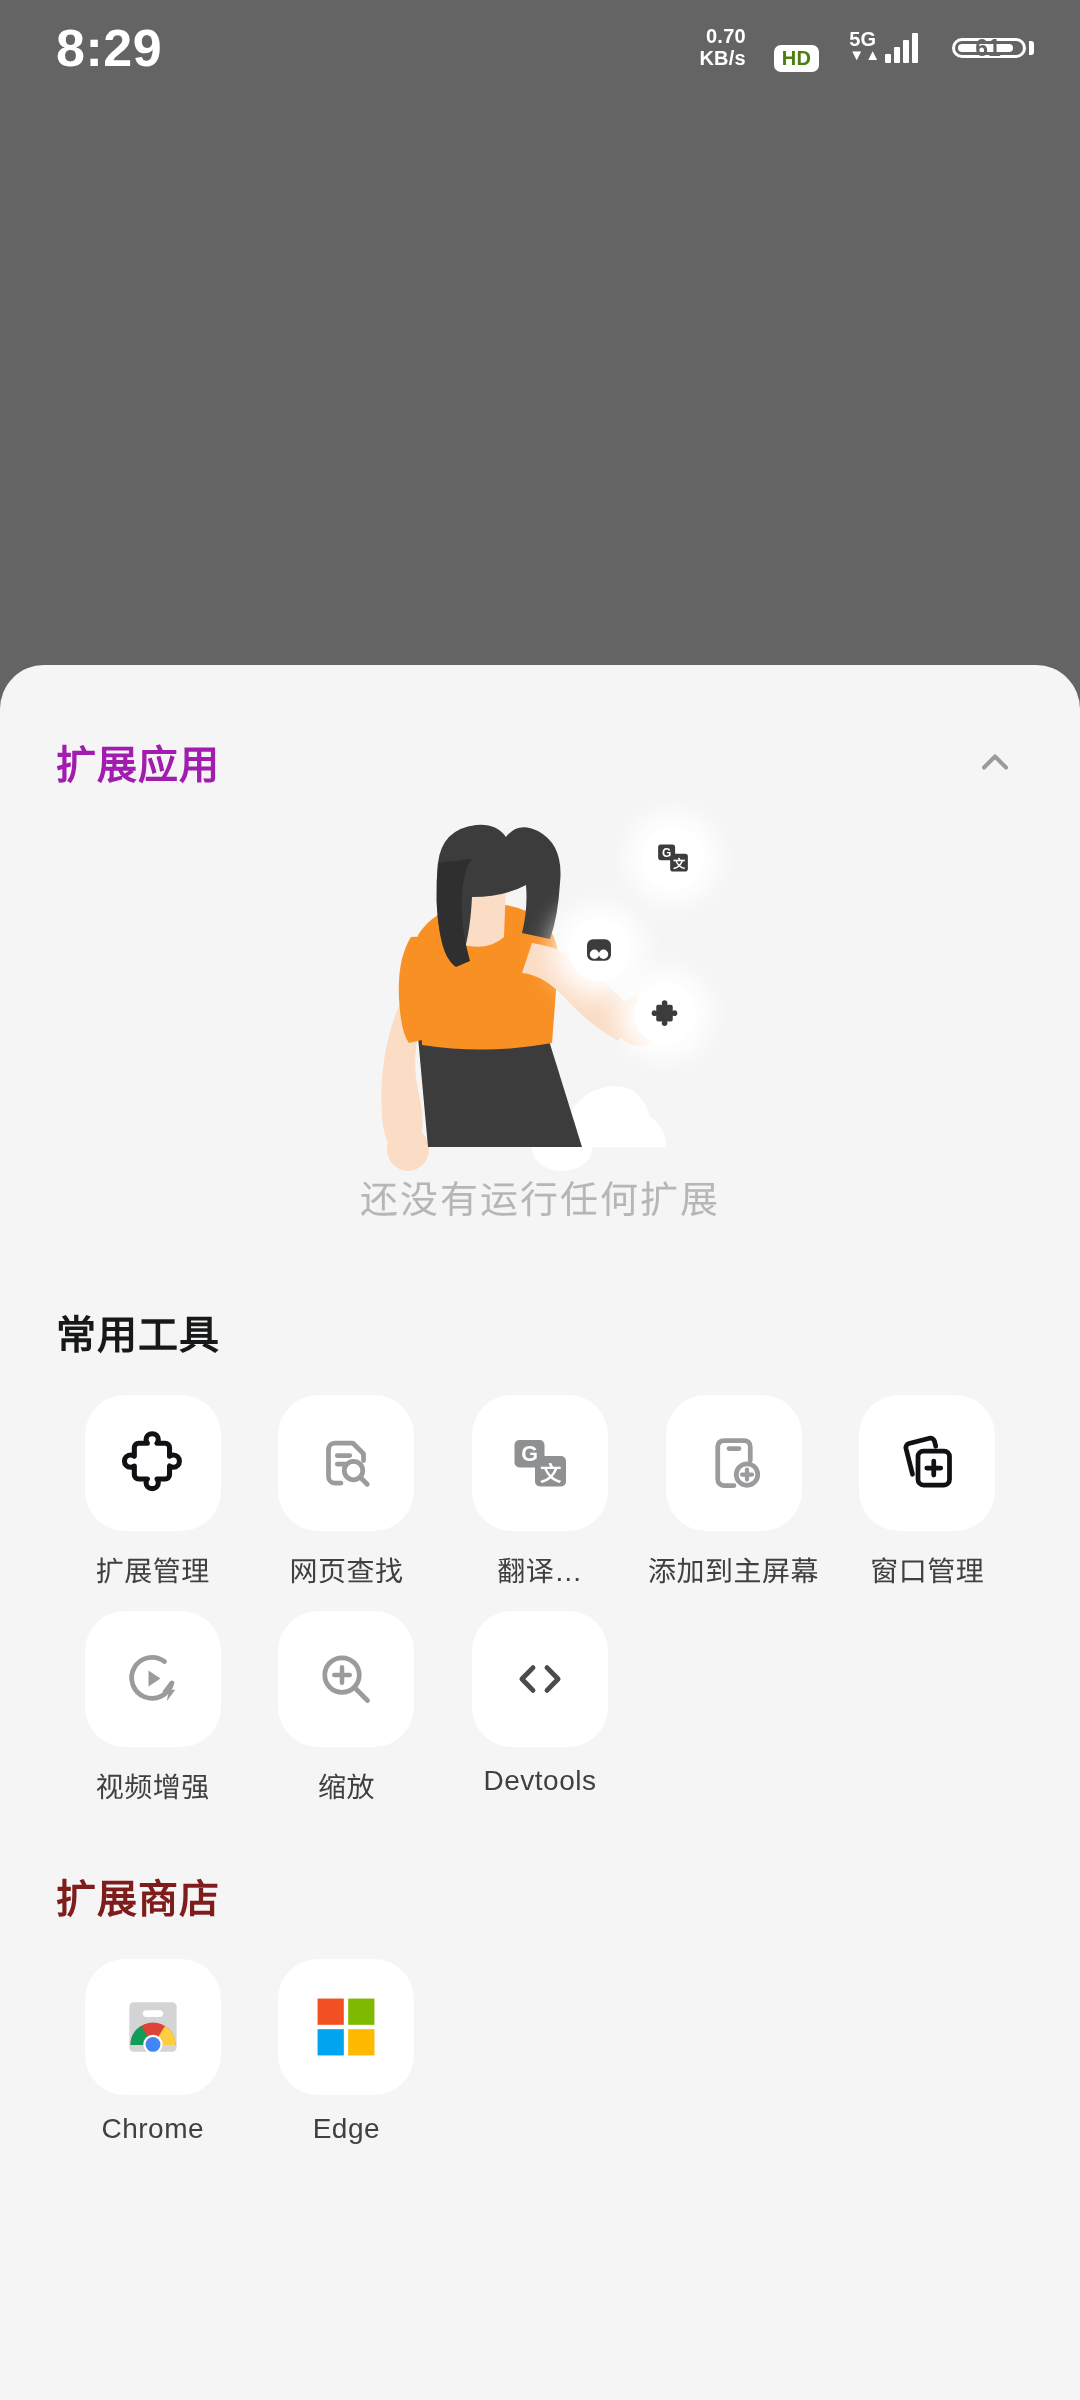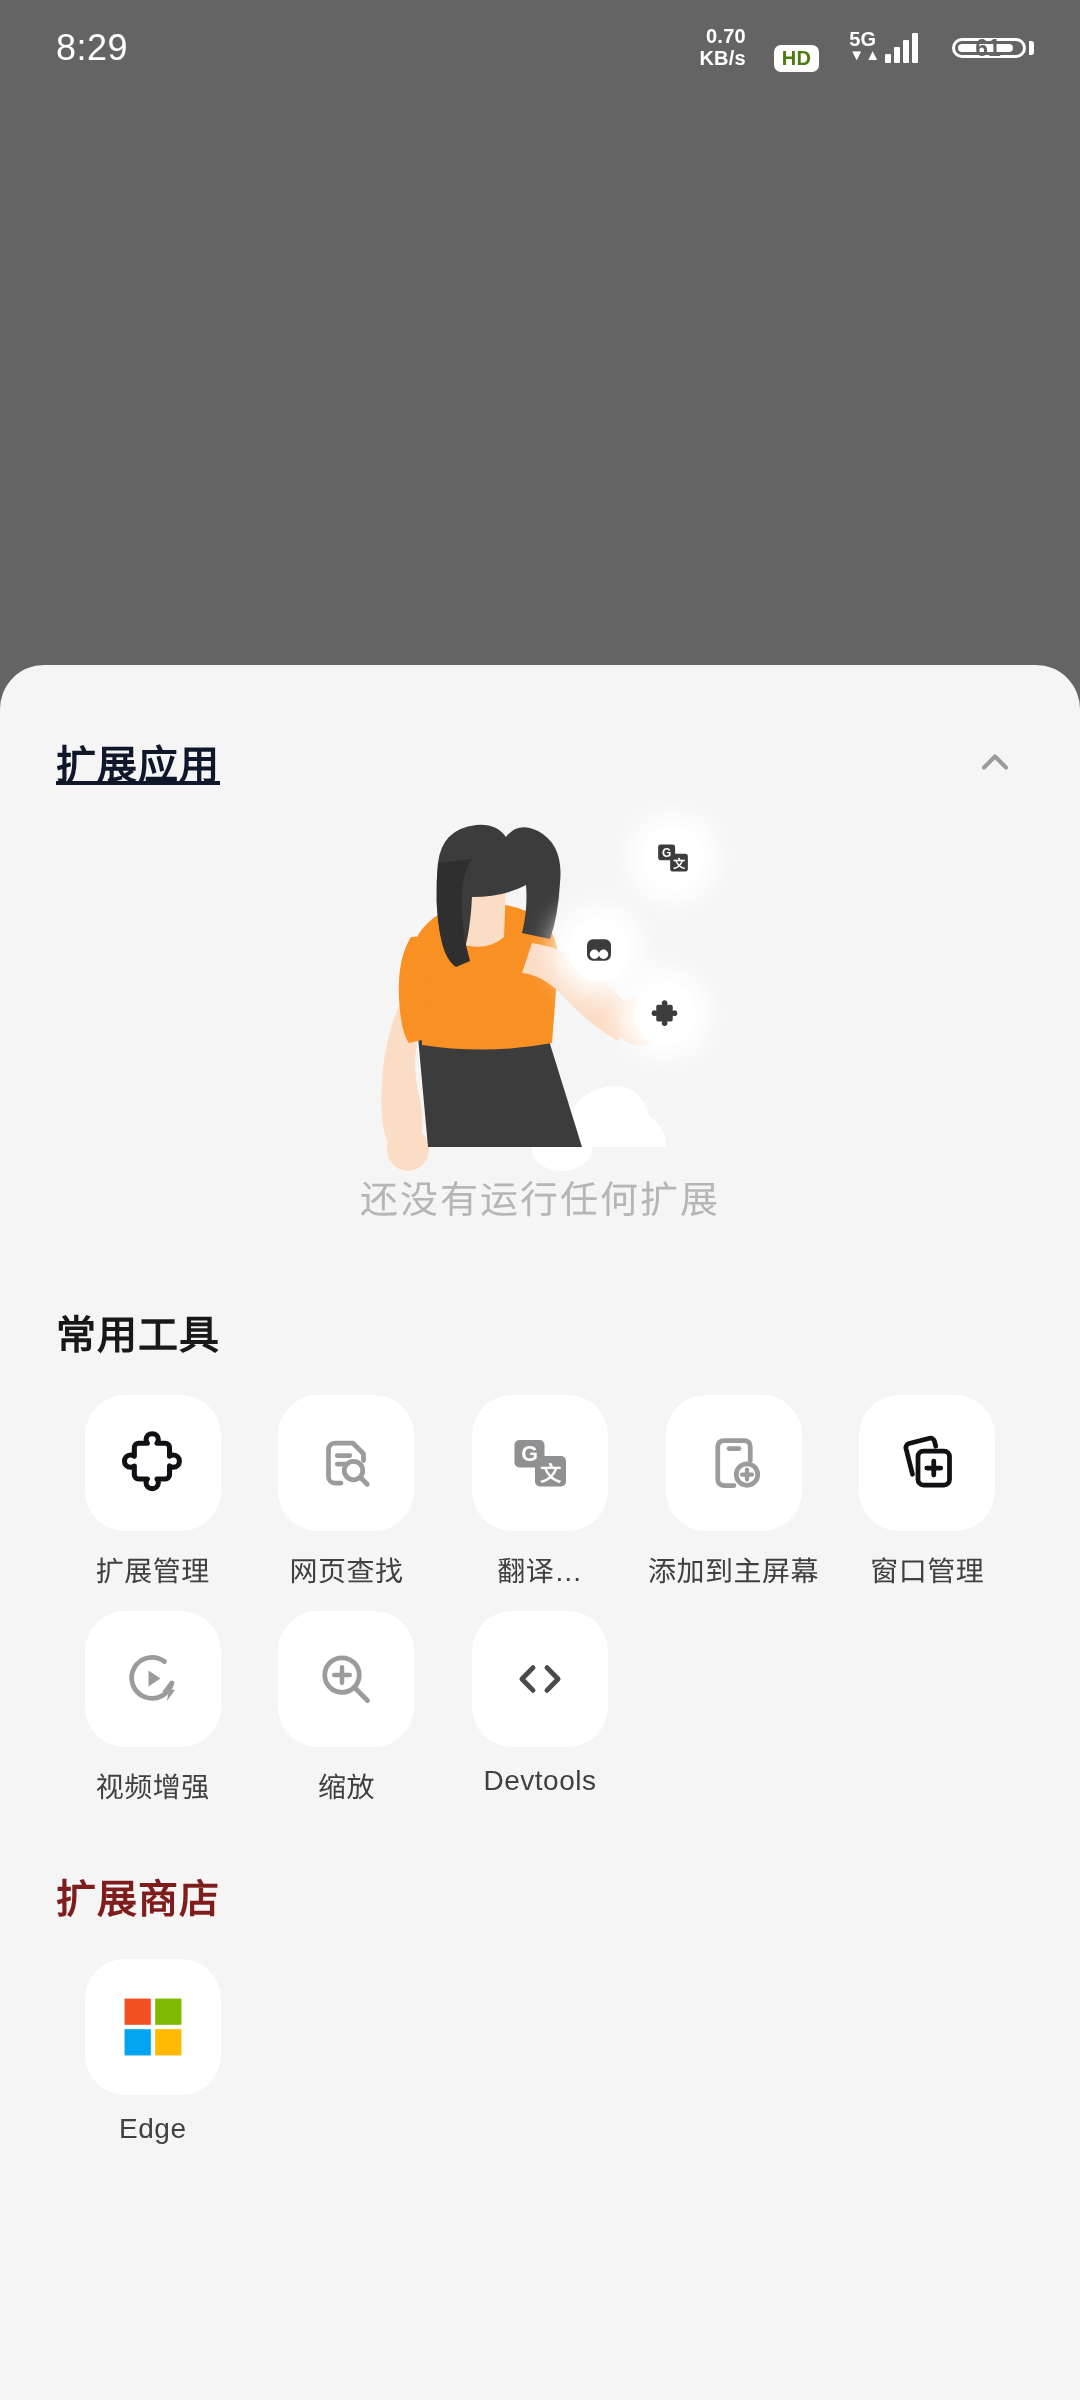--- a/index.html
+++ b/index.html
@@ -10,21 +10,21 @@
     overflow:hidden;
   }
   body { background:#646464; position:relative; }
 
   
   .statusbar{
     position:absolute; top:0; left:0; width:1080px; height:96px;
     display:flex; align-items:center; justify-content:space-between;
     padding:0 46px 0 56px; color:#ffffff;
   }
-  .sb-clock{ font-size:36px; font-weight:400; letter-spacing:.5px; line-height:1; }
+  .sb-clock{ font-size:52px; font-weight:700; letter-spacing:.5px; line-height:1; }
   .sb-right{ display:flex; align-items:center; gap:28px; }
   .sb-netspeed{
     display:flex; flex-direction:column; align-items:flex-end;
     font-size:20px; font-weight:700; line-height:1.08; letter-spacing:.2px;
   }
   .sb-hd{
     background:#ffffff; color:#4d7c0f; font-size:20px; font-weight:700;
     border-radius:7px; padding:3px 8px 4px; line-height:1; letter-spacing:.3px;margin-top:20px;
   }
   .sb-signal{ display:flex; align-items:flex-end; gap:3px; position:relative; padding-left:2px;}
@@ -57,21 +57,21 @@
     position:absolute; left:0; bottom:0; width:1080px; height:1735px;
     background:#f5f5f5; border-radius:44px 44px 0 0; overflow:hidden;
   }
   .sheet-inner{ padding:0 56px; }
 
   
   .sec-head{
     display:flex; align-items:center; justify-content:space-between;
     padding-top:62px;
   }
-  .sec-title{ font-size:40px; font-weight:700; color:#0f172a; letter-spacing:1px;text-decoration:underline; }
+  .sec-title{ font-size:40px; font-weight:700; color:#a21caf; letter-spacing:1px; }
   .collapse-btn{
     width:70px; height:70px; display:flex; align-items:center; justify-content:center;
     margin-right:-6px;
   }
 
   
   .empty{
     position:relative; height:420px; margin-top:20px;
   }
   .illus{ position:absolute; left:50%; top:0; transform:translateX(-50%); }
@@ -304,20 +304,34 @@
             <path d="M9.3 7.6 5 12l4.3 4.4M14.7 7.6 19 12l-4.3 4.4" stroke="#4a4b4e" stroke-width="1.9" stroke-linecap="round" stroke-linejoin="round"></path>
           </svg>
         </div>
         <div class="tile-label">Devtools</div>
       </div>
     </div>
 
     <div class="sec-title-3">扩展商店</div>
     <div class="store-grid">
 
+      <div class="tile">
+        <div class="tile-icon">
+          <svg width="72" height="72" viewBox="0 0 64 64">
+            <rect x="11" y="10" width="42" height="44" rx="4" fill="#d4d4d4"></rect>
+            <rect x="23" y="17" width="18" height="6" rx="3" fill="#ffffff"></rect>
+            <path d="M12 48a20 20 0 0 1 40 0z" fill="#db4437"></path>
+            <path d="M12 48a20 20 0 0 1 9.3-16.9L32 48z" fill="#0f9d58"></path>
+            <path d="M52 48a20 20 0 0 0-9.3-16.9L32 48z" fill="#ffcd40"></path>
+            <circle cx="32" cy="47.5" r="8.6" fill="#ffffff"></circle>
+            <circle cx="32" cy="47.5" r="6.6" fill="#4285f4"></circle>
+          </svg>
+        </div>
+        <div class="tile-label">Chrome</div>
+      </div>
 
       <div class="tile">
         <div class="tile-icon">
           <svg width="70" height="70" viewBox="0 0 64 64">
             <rect x="6" y="6" width="24" height="24" fill="#f25022"></rect>
             <rect x="34" y="6" width="24" height="24" fill="#7fba00"></rect>
             <rect x="6" y="34" width="24" height="24" fill="#00a4ef"></rect>
             <rect x="34" y="34" width="24" height="24" fill="#ffb900"></rect>
           </svg>
         </div>

